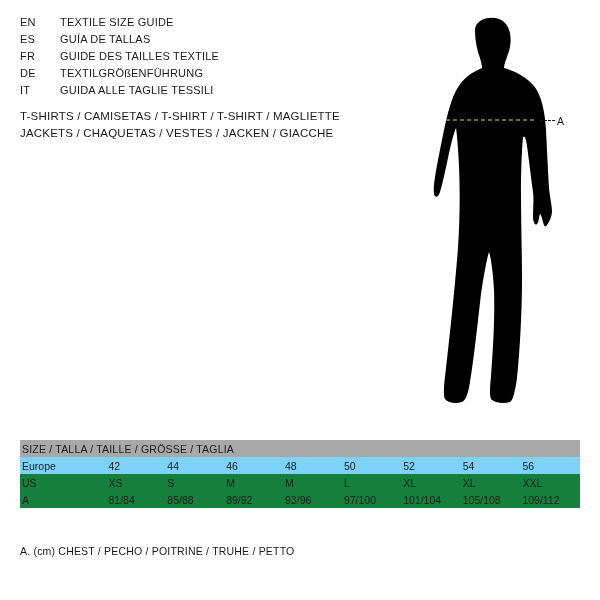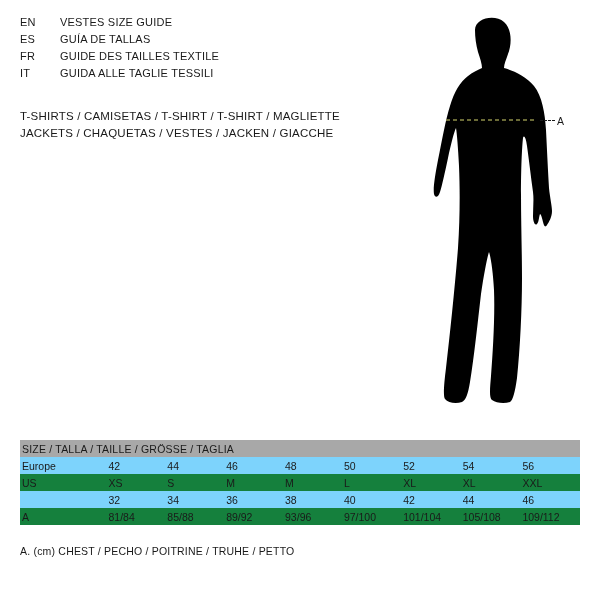--- a/index.html
+++ b/index.html
@@ -134,29 +134,33 @@
   }
 </style>
 </head>
 <body>
 
 <div class="page">
 
   <div class="lang-block">
     <div class="lang-row">
       <span class="lang-code">EN</span>
-      <span class="lang-text">VESTES SIZE GUIDE</span>
+      <span class="lang-text">TEXTILE SIZE GUIDE</span>
     </div>
     <div class="lang-row">
       <span class="lang-code">ES</span>
       <span class="lang-text">GUÍA DE TALLAS</span>
     </div>
     <div class="lang-row">
       <span class="lang-code">FR</span>
       <span class="lang-text">GUIDE DES TAILLES TEXTILE</span>
+    </div>
+    <div class="lang-row">
+      <span class="lang-code">DE</span>
+      <span class="lang-text">TEXTILGRÖßENFÜHRUNG</span>
     </div>
     <div class="lang-row">
       <span class="lang-code">IT</span>
       <span class="lang-text">GUIDA ALLE TAGLIE TESSILI</span>
     </div>
   </div>
 
   <div class="garments">
     <div class="garment-line">T-SHIRTS / CAMISETAS / T-SHIRT / T-SHIRT / MAGLIETTE</div>
     <div class="garment-line">JACKETS / CHAQUETAS / VESTES / JACKEN / GIACCHE</div>
@@ -235,31 +239,20 @@
       <td class="col-label">US</td>
       <td class="col-val">XS</td>
       <td class="col-val">S</td>
       <td class="col-val">M</td>
       <td class="col-val">M</td>
       <td class="col-val">L</td>
       <td class="col-val">XL</td>
       <td class="col-val">XL</td>
       <td class="col-val">XXL</td>
     </tr>
-    <tr class="shade">
-      <td class="col-label"></td>
-      <td class="col-val">32</td>
-      <td class="col-val">34</td>
-      <td class="col-val">36</td>
-      <td class="col-val">38</td>
-      <td class="col-val">40</td>
-      <td class="col-val">42</td>
-      <td class="col-val">44</td>
-      <td class="col-val">46</td>
-    </tr>
     <tr class="plain">
       <td class="col-label">A</td>
       <td class="col-val">81/84</td>
       <td class="col-val">85/88</td>
       <td class="col-val">89/92</td>
       <td class="col-val">93/96</td>
       <td class="col-val">97/100</td>
       <td class="col-val">101/104</td>
       <td class="col-val">105/108</td>
       <td class="col-val">109/112</td>

